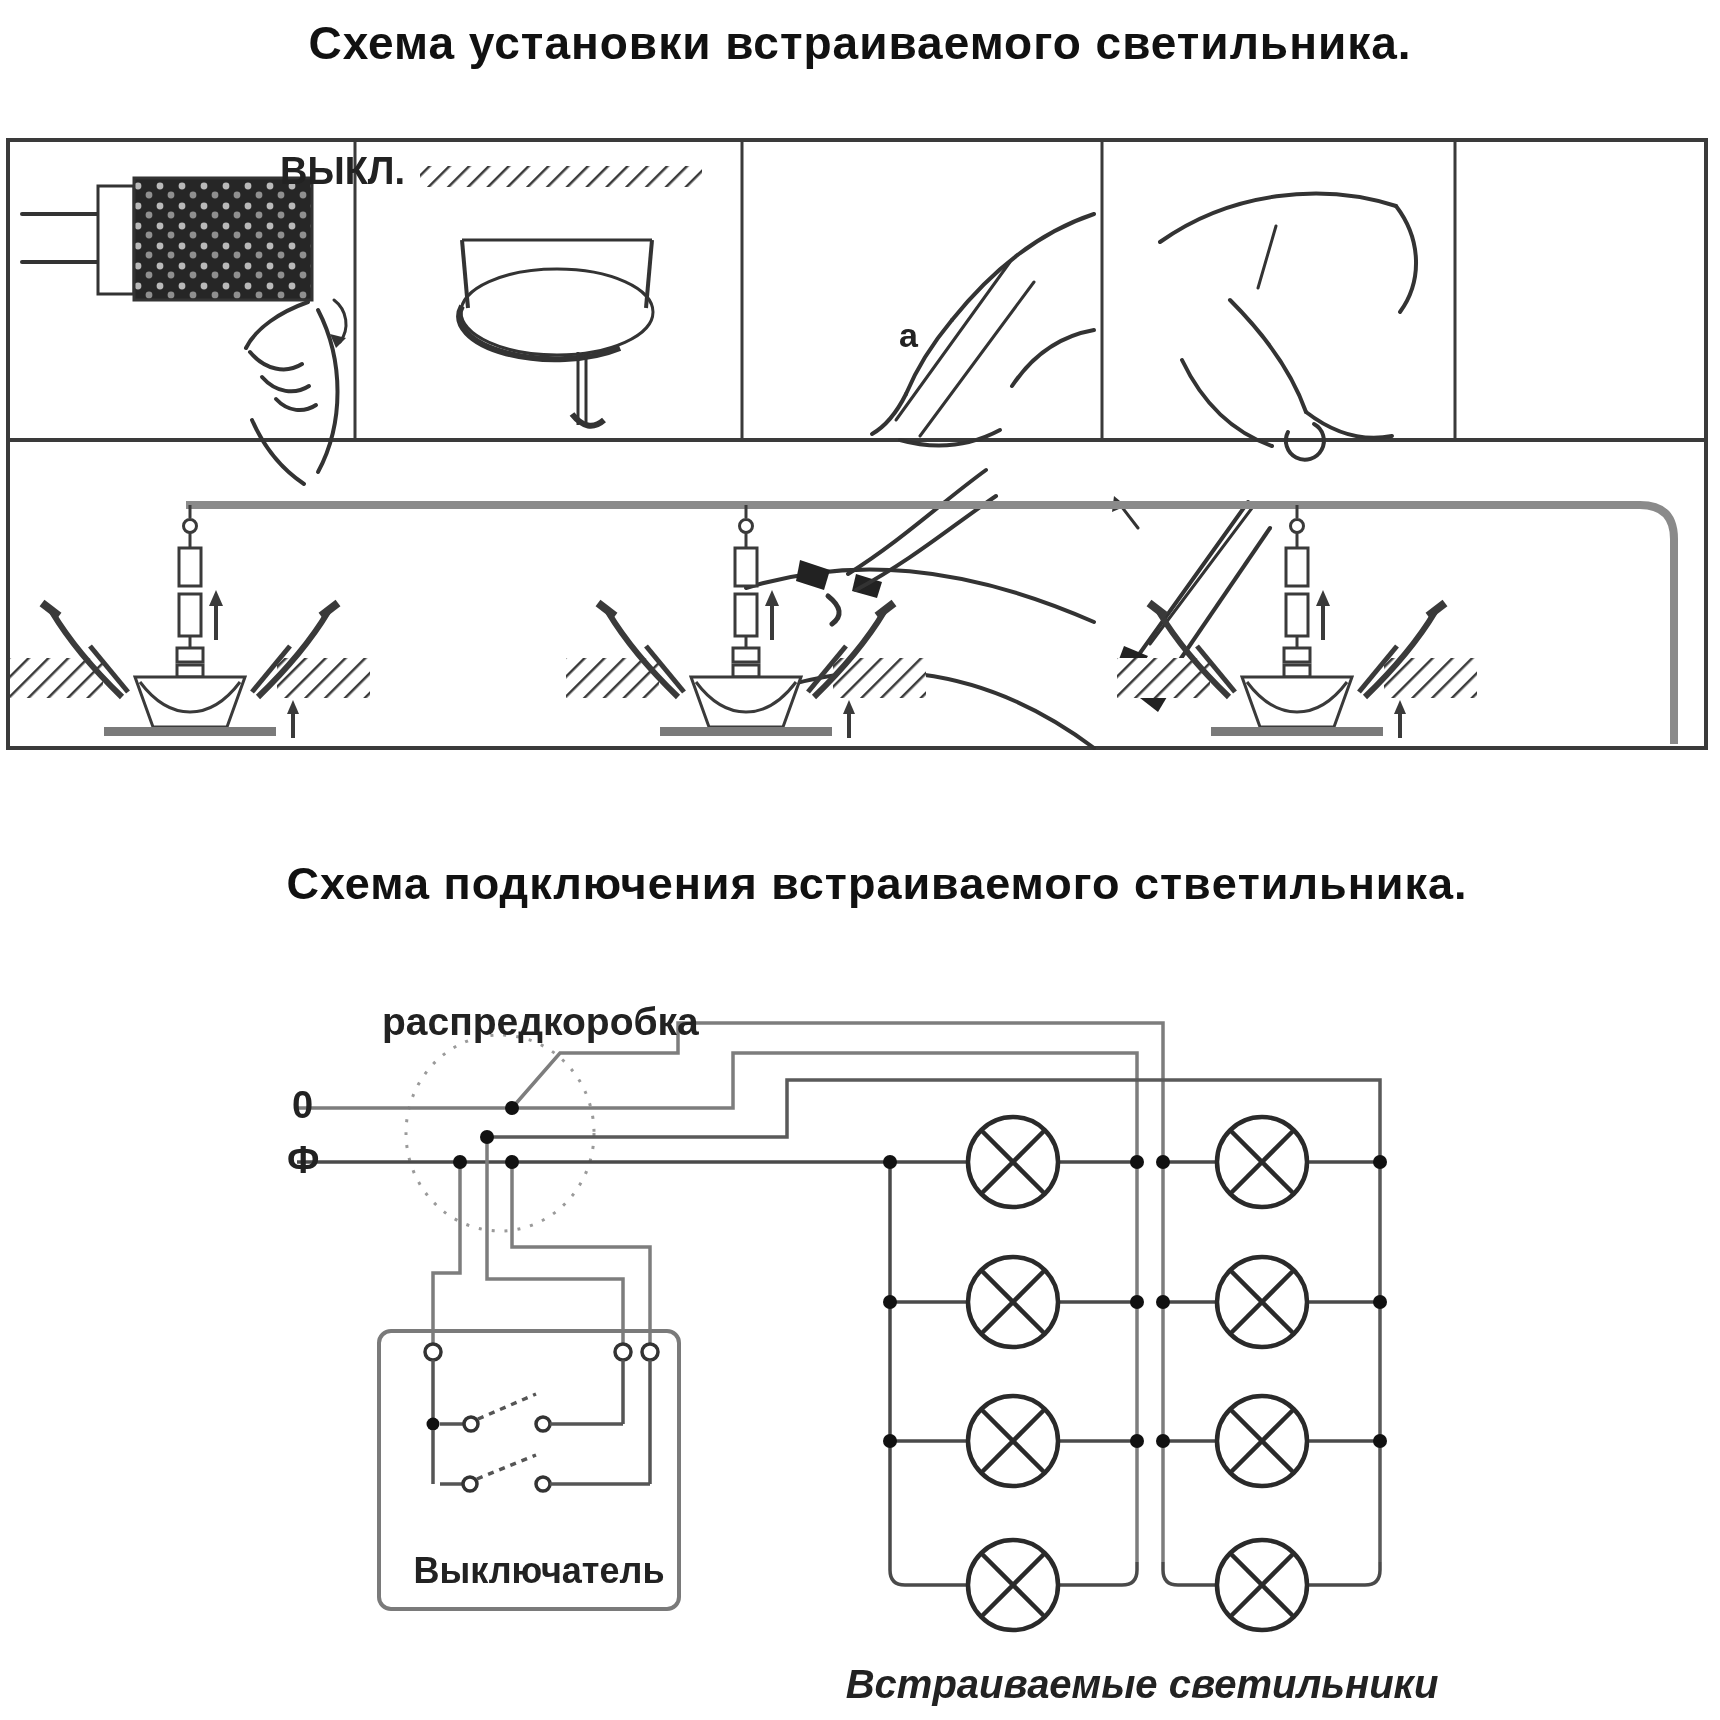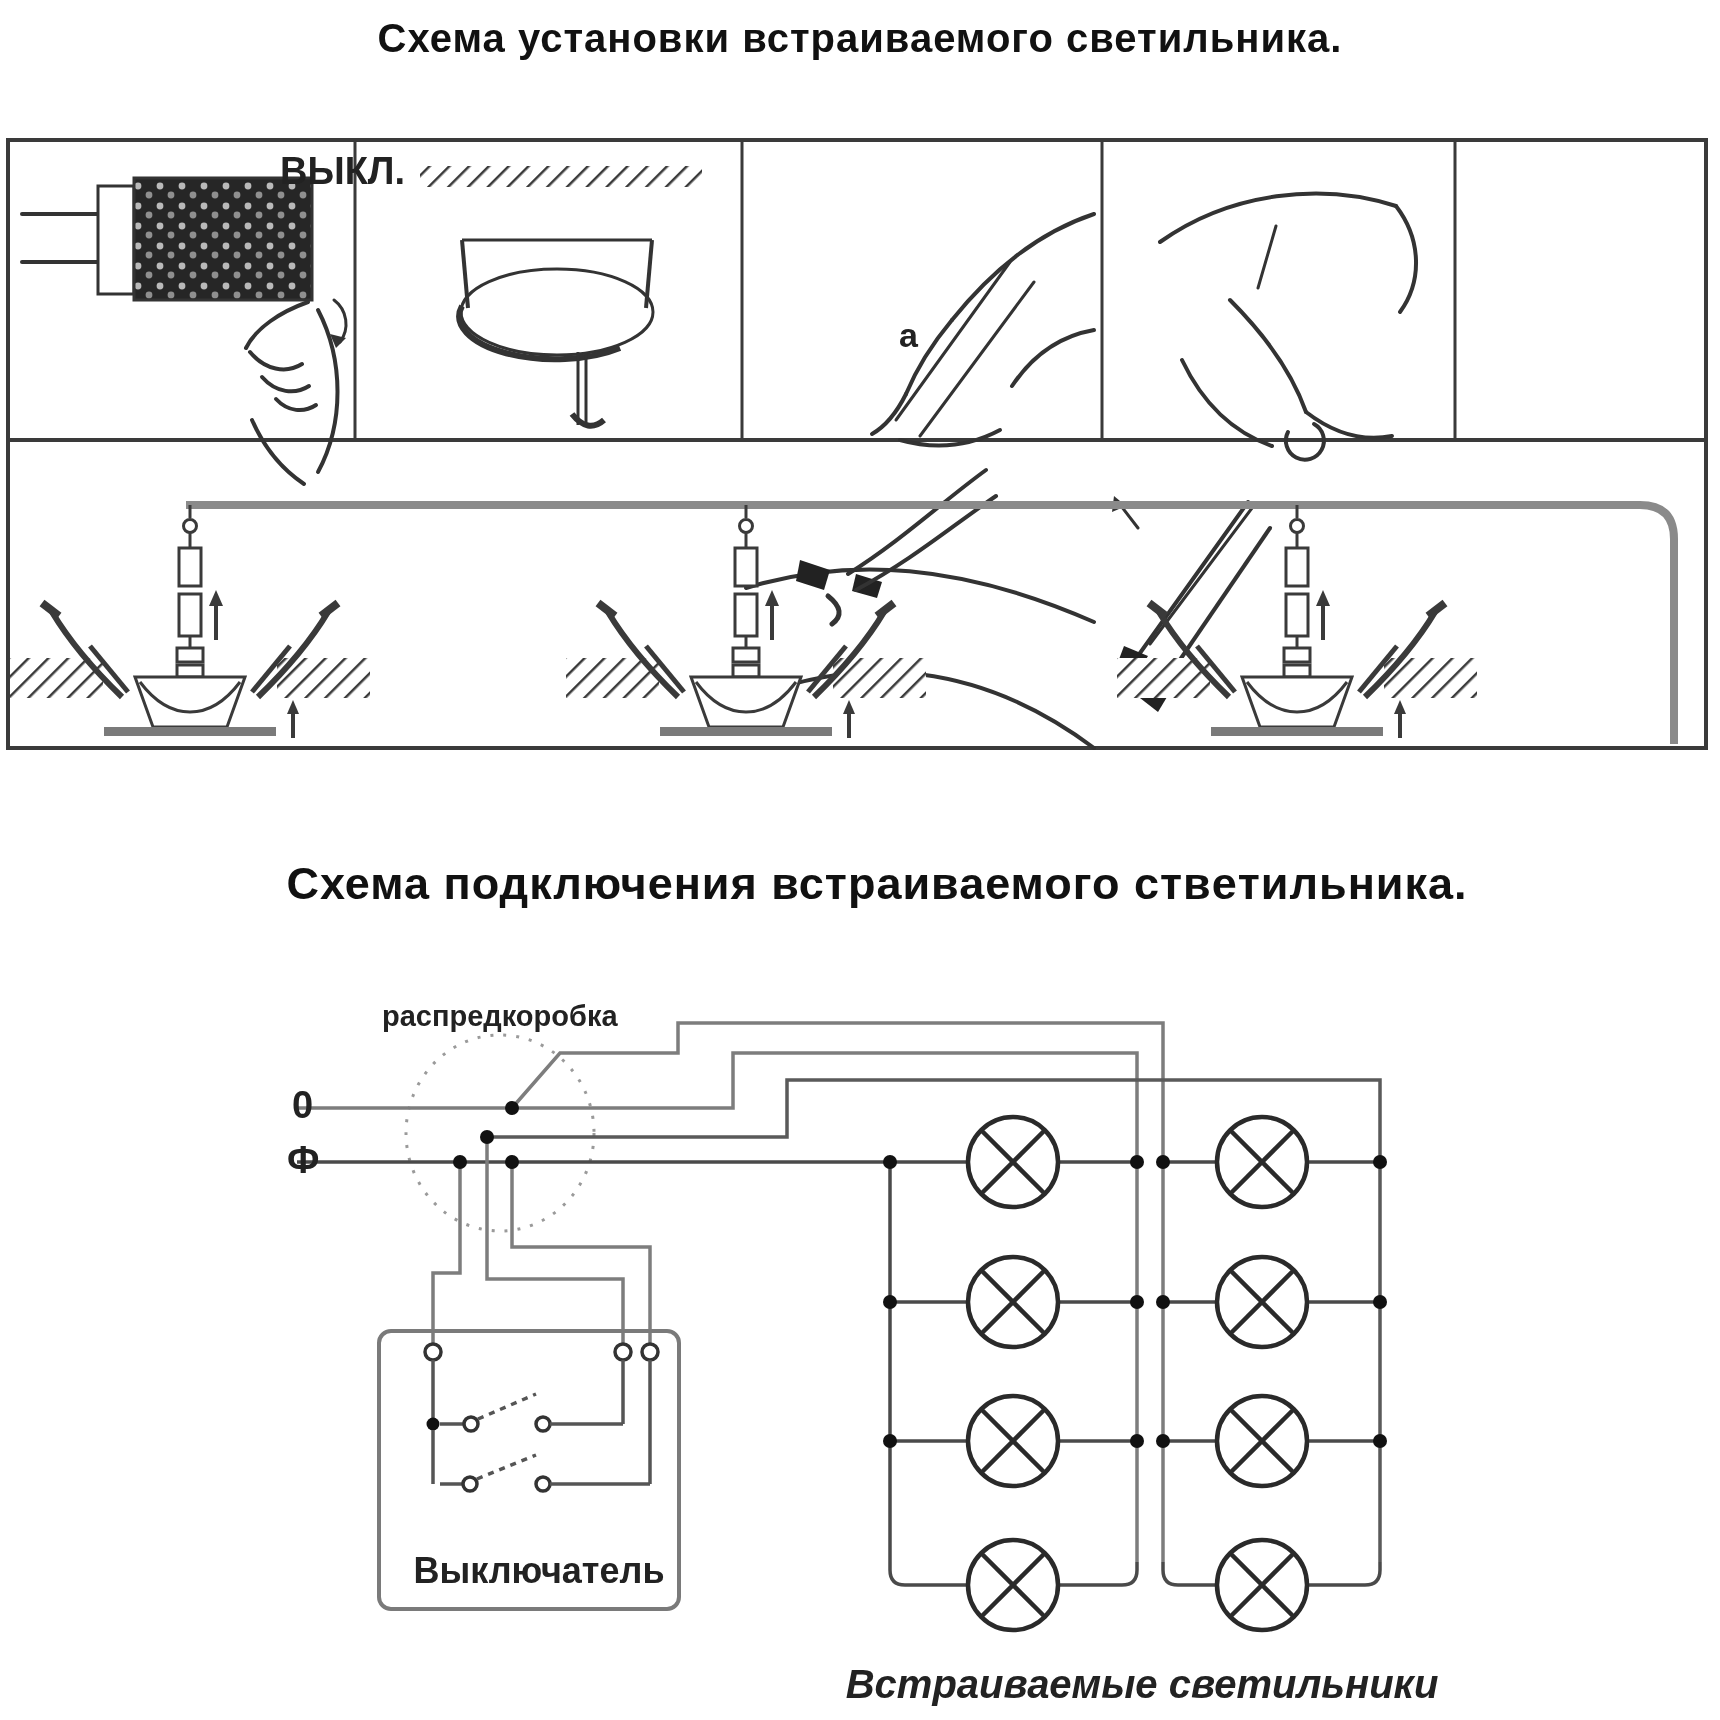--- a/index.html
+++ b/index.html
@@ -1,18 +1,18 @@
 <!DOCTYPE html>
 <html><head>
 <meta charset="utf-8">
 <style>
   html,body{margin:0;padding:0;background:#ffffff;}
   body{width:1720px;height:1720px;position:relative;font-family:"Liberation Sans",sans-serif;color:#1a1a1a;overflow:hidden;}
   .abs{position:absolute;}
-  .title{font-weight:bold;font-size:40px;letter-spacing:1px;white-space:nowrap;color:#111;}
+  .title{font-weight:bold;font-size:46px;letter-spacing:1px;white-space:nowrap;color:#111;}
   .lbl{white-space:nowrap;color:#222;margin-left:37px;}
   svg{position:absolute;left:0;top:0;}
   .nosel{user-select:none;}
 </style>
 </head>
 <body class="nosel">
 
 <svg width="1720" height="1720" viewBox="0 0 1720 1720">
   <defs>
     <pattern id="hatch" width="14" height="14" patternTransform="rotate(45)" patternUnits="userSpaceOnUse">
@@ -246,21 +246,21 @@
 </svg>
 
 <div class="abs title" style="left:50%;top:16px;transform:translateX(-50%);">Схема установки встраиваемого светильника.</div>
 
 <div class="abs lbl" style="left:243px;top:150px;font-size:38px;font-weight:bold;">ВЫКЛ.</div>
 
 <div class="abs lbl" style="left:862px;top:316px;font-size:34px;font-weight:bold;">a</div>
 
 <div class="abs title" style="left:50%;top:858px;transform:translateX(-50%);font-size:45px;margin-left:17px;">Схема подключения встраиваемого ствeтильника.</div>
 
-<div class="abs lbl" style="left:345px;top:1000px;font-size:29px;font-weight:600;">распредкоробка</div>
+<div class="abs lbl" style="left:345px;top:1000px;font-size:39px;font-weight:600;">распредкоробка</div>
 
 <div class="abs lbl" style="left:255px;top:1084px;font-size:38px;font-weight:600;">0</div>
 
 <div class="abs lbl" style="left:250px;top:1139px;font-size:38px;font-weight:600;">Ф</div>
 
 <div class="abs lbl" style="left:502px;top:1550px;transform:translateX(-50%);font-size:36px;font-weight:600;">Выключатель</div>
 
 <div class="abs lbl" style="left:1105px;top:1662px;transform:translateX(-50%);font-size:40px;font-weight:bold;font-style:italic;">Встраиваемые светильники</div>
 
 </body></html>

